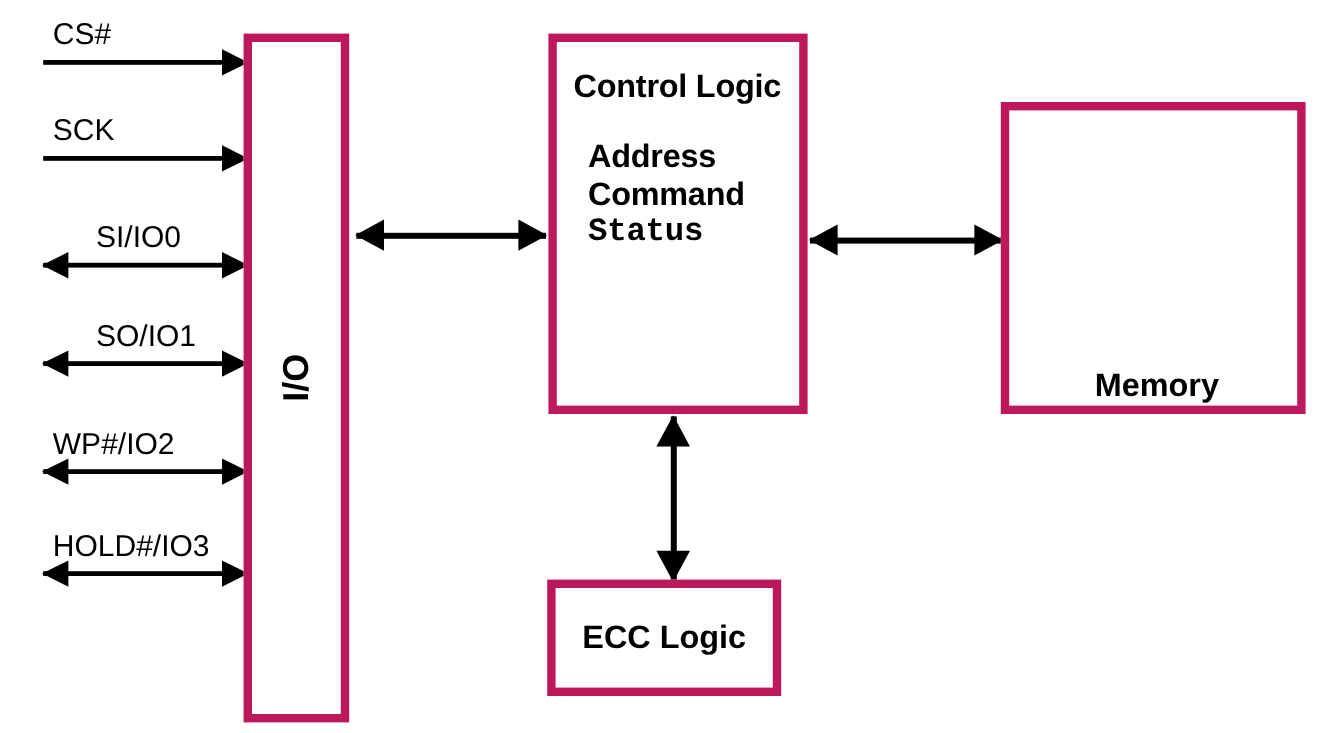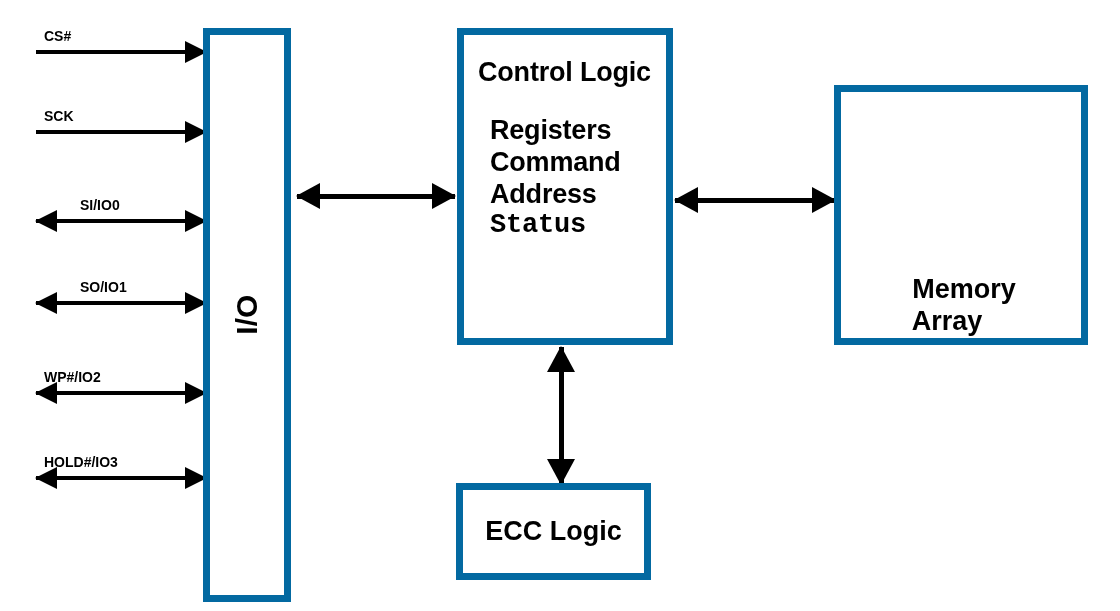--- a/index.html
+++ b/index.html
@@ -12,21 +12,21 @@
   }
   #canvas {
     position: relative;
     width: 1120px;
     height: 611px;
     background: #ffffff;
     overflow: hidden;
   }
   .block {
     position: absolute;
-    border: 7px solid #0369a1;
+    border: 7px solid #be185d;
     background: #ffffff;
     box-sizing: border-box;
   }
   .block-label {
     font-weight: bold;
     color: #000000;
     white-space: pre;
     line-height: 1.18;
   }
   
@@ -116,22 +116,22 @@
   .signal {
     position: absolute;
     left: 36px;
     width: 170px;
     height: 0;
   }
   .signal .sig-label {
     position: absolute;
     bottom: 8px;
     left: 8px;
-    font-size: 14px;
-    font-weight: bold;
+    font-size: 25px;
+    font-weight: normal;
     color: #000000;
     white-space: nowrap;
   }
   .signal .sig-label.indent { left: 44px; }
   .hline {
     position: absolute;
     left: 0;
     top: -2px;
     width: 100%;
     height: 4px;
@@ -258,37 +258,35 @@
 
   <div class="hconn" style="left:297px; top:196px; width:158px;">
     <span class="hline"></span>
     <span class="arrow-r"></span>
     <span class="arrow-l"></span>
   </div>
 
   <div class="block" id="control-block">
     <div id="control-lines">
       <div class="ln block-label gap-after2">Control Logic</div>
-      <div class="ln block-label" style="padding-left:12px;">Registers</div>
+      <div class="ln block-label" style="padding-left:12px;">Address</div>
       <div class="ln block-label" style="padding-left:12px;">Command</div>
-      <div class="ln block-label" style="padding-left:12px;">Address</div>
       <div class="ln block-label" style="padding-left:12px;font-family:Liberation Mono, monospace;">Status</div>
     </div>
   </div>
 
   <div class="hconn" style="left:675px; top:200px; width:160px;">
     <span class="hline"></span>
     <span class="arrow-r"></span>
     <span class="arrow-l"></span>
   </div>
 
   <div class="block" id="memory-block">
     <div id="memory-label">
       <div class="ln block-label">Memory</div>
-      <div class="ln block-label" style="text-align:center; padding-right:34px;">Array</div>
     </div>
   </div>
 
   <div class="vconn" style="left:561px; top:347px; height:137px;">
     <span class="vline"></span>
     <span class="arrow-u"></span>
     <span class="arrow-d"></span>
   </div>
 
   <div class="block" id="ecc-block">

